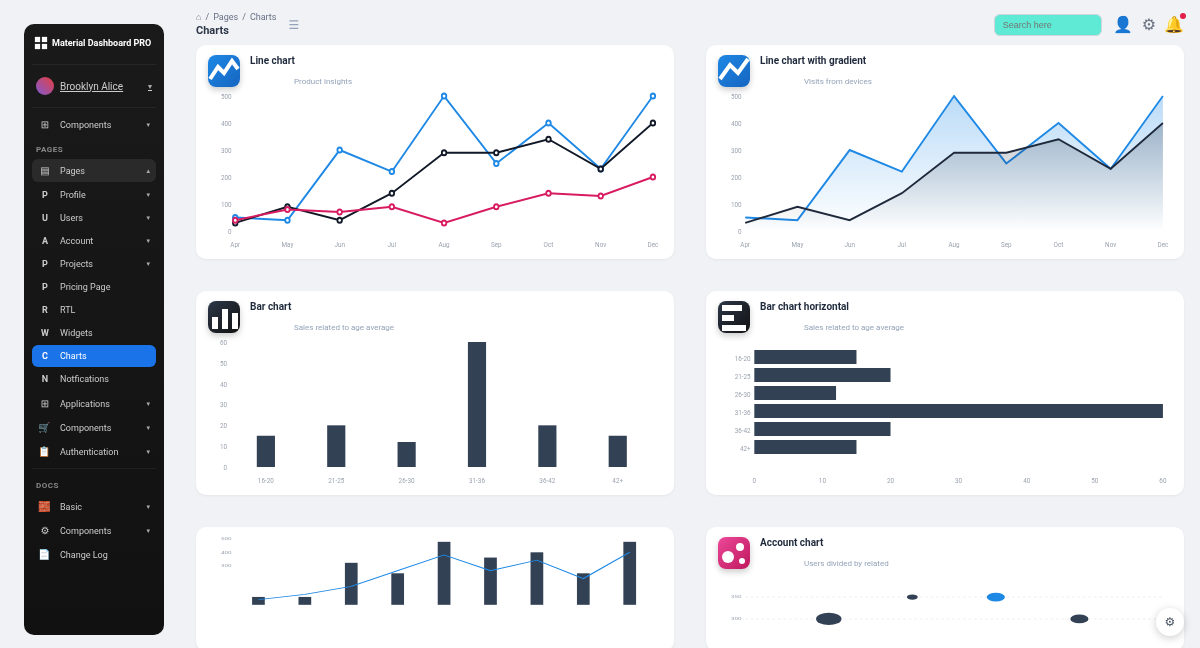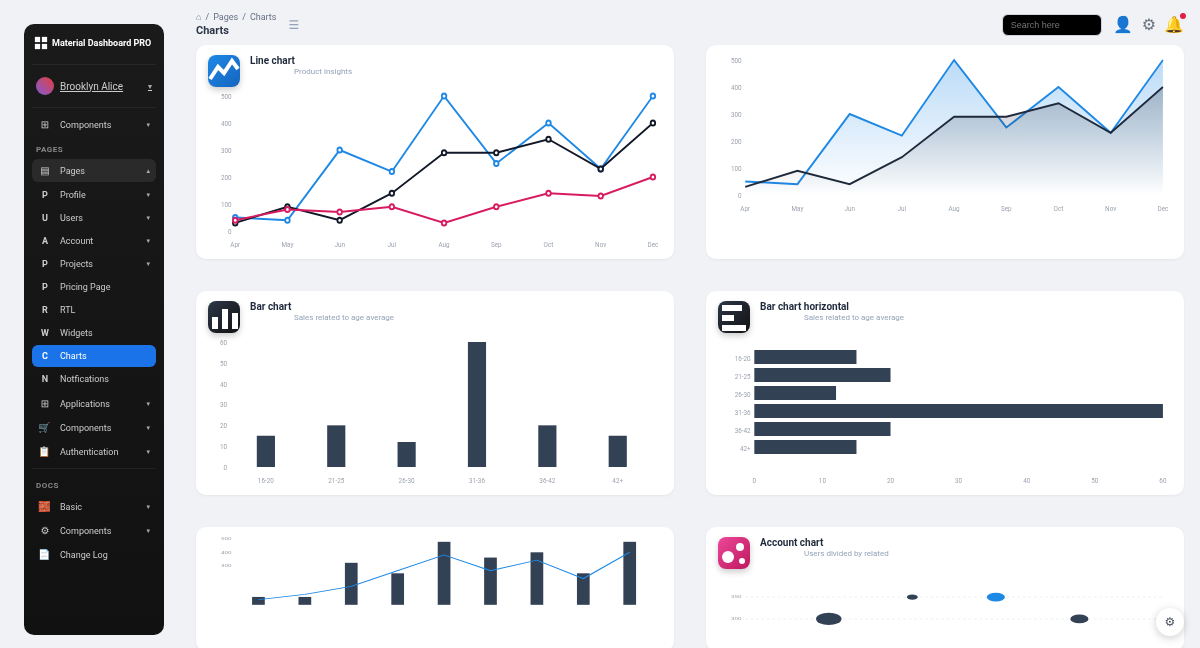--- a/index.html
+++ b/index.html
@@ -23,35 +23,35 @@
 .nav-letter { width:14px; text-align:center; font-size:9px; font-weight:700;}
 .nav-label { flex:1; font-size:9px;}
 .nav-item .caret { font-size:7px;}
 
 
 .main { flex:1; padding:8px 16px 8px 8px; min-width:0;}
 .topbar { display:flex; align-items:center; gap:12px; padding:4px 0 8px;}
 .crumbs { color:#667085; font-size:9px; display:flex; align-items:center; gap:4px;}
 .page-title { font-size:11px; font-weight:700; color:#2d3748; margin-top:2px;}
 .spacer { flex:1;}
-.search { border:1px solid #d0d5dd; background:#000000; border-radius:6px; padding:5px 8px; font-size:9px; width:100px; color:#667085;}
+.search { border:1px solid #d0d5dd; background:#5eead4; border-radius:6px; padding:5px 8px; font-size:9px; width:108px; color:#667085;}
 .top-icons { display:flex; align-items:center; gap:8px; color:#6b7280;}
 .badge-dot { position:relative;}
 .badge-dot::after { content:""; position:absolute; top:-2px; right:-2px; width:6px; height:6px; background:#e11d48; border-radius:50%;}
 .burger { color:#94a3b8; font-size:12px; cursor:pointer;}
 
 .grid { display:grid; grid-template-columns:1fr 1fr; gap:32px;}
 .card { background:#fff; border-radius:10px; padding:10px 12px 8px; box-shadow:0 1px 3px rgba(0,0,0,.05); position:relative;}
 .card-head { display:flex; align-items:flex-start; gap:10px; margin-bottom:4px;}
 .ic { width:32px; height:32px; border-radius:8px; display:flex; align-items:center; justify-content:center; color:#fff; flex-shrink:0; box-shadow:0 3px 6px rgba(0,0,0,.2);}
 .ic.blue { background:linear-gradient(135deg,#1e88e5,#1565c0);}
 .ic.dark { background:linear-gradient(135deg,#2d3748,#111);}
 .ic.pink { background:linear-gradient(135deg,#ec4899,#be185d);}
 .card-title { font-size:10px; font-weight:700; color:#1e293b;}
-.card-sub { font-size:8px; color:#94a3b8; margin-top:1px;padding-left:44px;}
+.card-sub { font-size:8px; color:#94a3b8; margin-top:11px;padding-left:44px;}
 .chart-area { position:relative; height:160px;}
 .chart-area.short { height:150px;}
 svg { display:block; width:100%; height:100%;}
 .axis-text { fill:#9ca3af; font-size:7px;}
 .grid-line { stroke:#e5e7eb; stroke-width:1;}
 .fab { position:fixed; right:16px; bottom:12px; width:28px; height:28px; border-radius:50%; background:#fff; box-shadow:0 2px 8px rgba(0,0,0,.2); display:flex; align-items:center; justify-content:center; color:#4b5563; font-size:12px; cursor:pointer;}
 </style>
 </head>
 <body>
 <div class="app">
@@ -246,20 +246,31 @@
               <circle cx="260" cy="131.89999999999998" r="2.5" fill="#fff" stroke="#d81b60" stroke-width="2"></circle>
               <circle cx="317.5" cy="115.7" r="2.5" fill="#fff" stroke="#d81b60" stroke-width="2"></circle>
               <circle cx="375" cy="102.2" r="2.5" fill="#fff" stroke="#d81b60" stroke-width="2"></circle>
               <circle cx="432.5" cy="104.9" r="2.5" fill="#fff" stroke="#d81b60" stroke-width="2"></circle>
               <circle cx="490" cy="86" r="2.5" fill="#fff" stroke="#d81b60" stroke-width="2"></circle>
             </svg>
           </div>
     </div>
 
     <div class="card">
+      <div class="card-head">
+        <div class="ic blue">
+              <svg width="16" height="16" viewBox="0 0 16 16">
+                <polyline points="1,12 6,5 10,9 15,2" fill="none" stroke="#fff" stroke-width="2"></polyline>
+              </svg>
+            </div>
+        <div>
+          <div class="card-title">Line chart with gradient</div>
+          <div class="card-sub">Visits from devices</div>
+        </div>
+      </div>
       <div class="chart-area">
             <svg id="svg-line-grad" viewBox="0 0 500 160" preserveAspectRatio="none">
               <text x="26" y="143" text-anchor="end" class="axis-text">0</text>
               <text x="26" y="116" text-anchor="end" class="axis-text">100</text>
               <text x="26" y="89" text-anchor="end" class="axis-text">200</text>
               <text x="26" y="62" text-anchor="end" class="axis-text">300</text>
               <text x="26" y="34.99999999999999" text-anchor="end" class="axis-text">400</text>
               <text x="26" y="8" text-anchor="end" class="axis-text">500</text>
               <text x="30" y="156" text-anchor="middle" class="axis-text">Apr</text>
               <text x="87.5" y="156" text-anchor="middle" class="axis-text">May</text>

